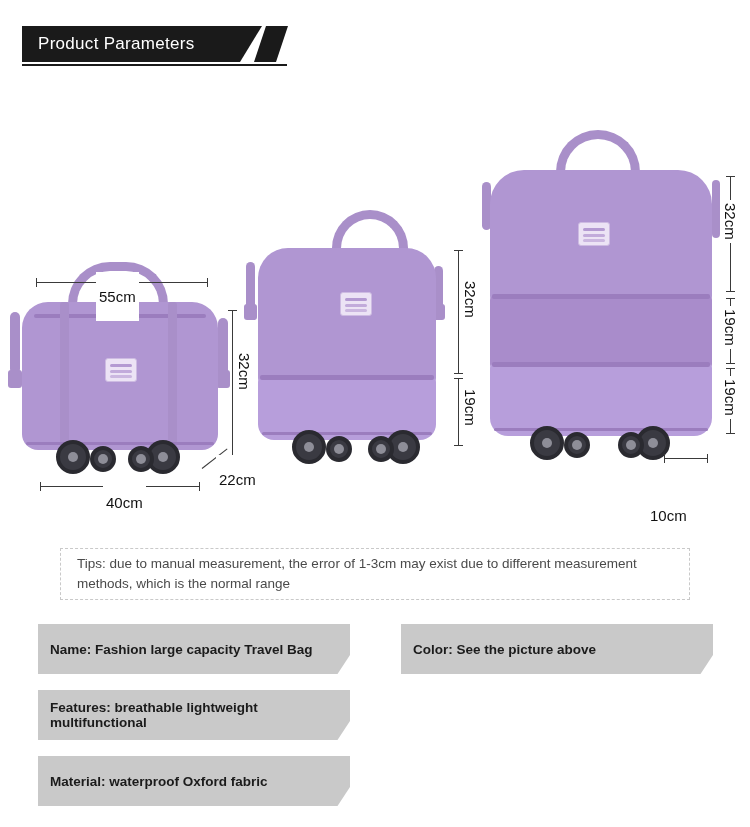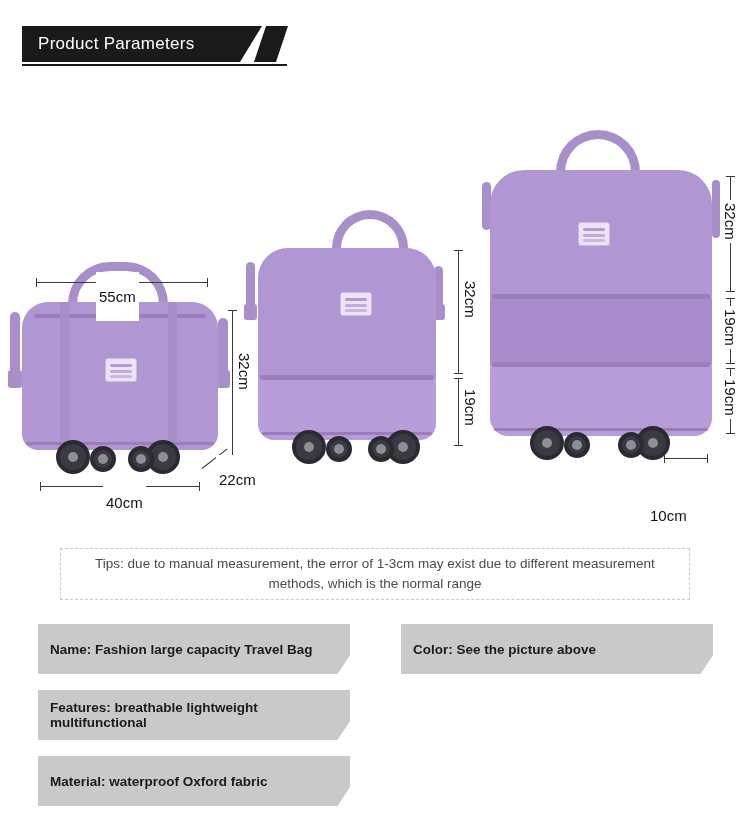--- a/index.html
+++ b/index.html
@@ -203,21 +203,21 @@
     position: absolute;
     left: 60px;
     top: 548px;
     width: 630px;
     height: 52px;
     border: 1px dashed #c9c9c9;
     box-sizing: border-box;
     display: flex;
     align-items: center;
     justify-content: center;
-    text-align: center;
+    text-align: left;
     padding: 0 16px;
     font-size: 13.5px;
     color: #4a4a4a;
     line-height: 1.45;
   }
 
   
   .specs {
     position: absolute;
     left: 38px;

